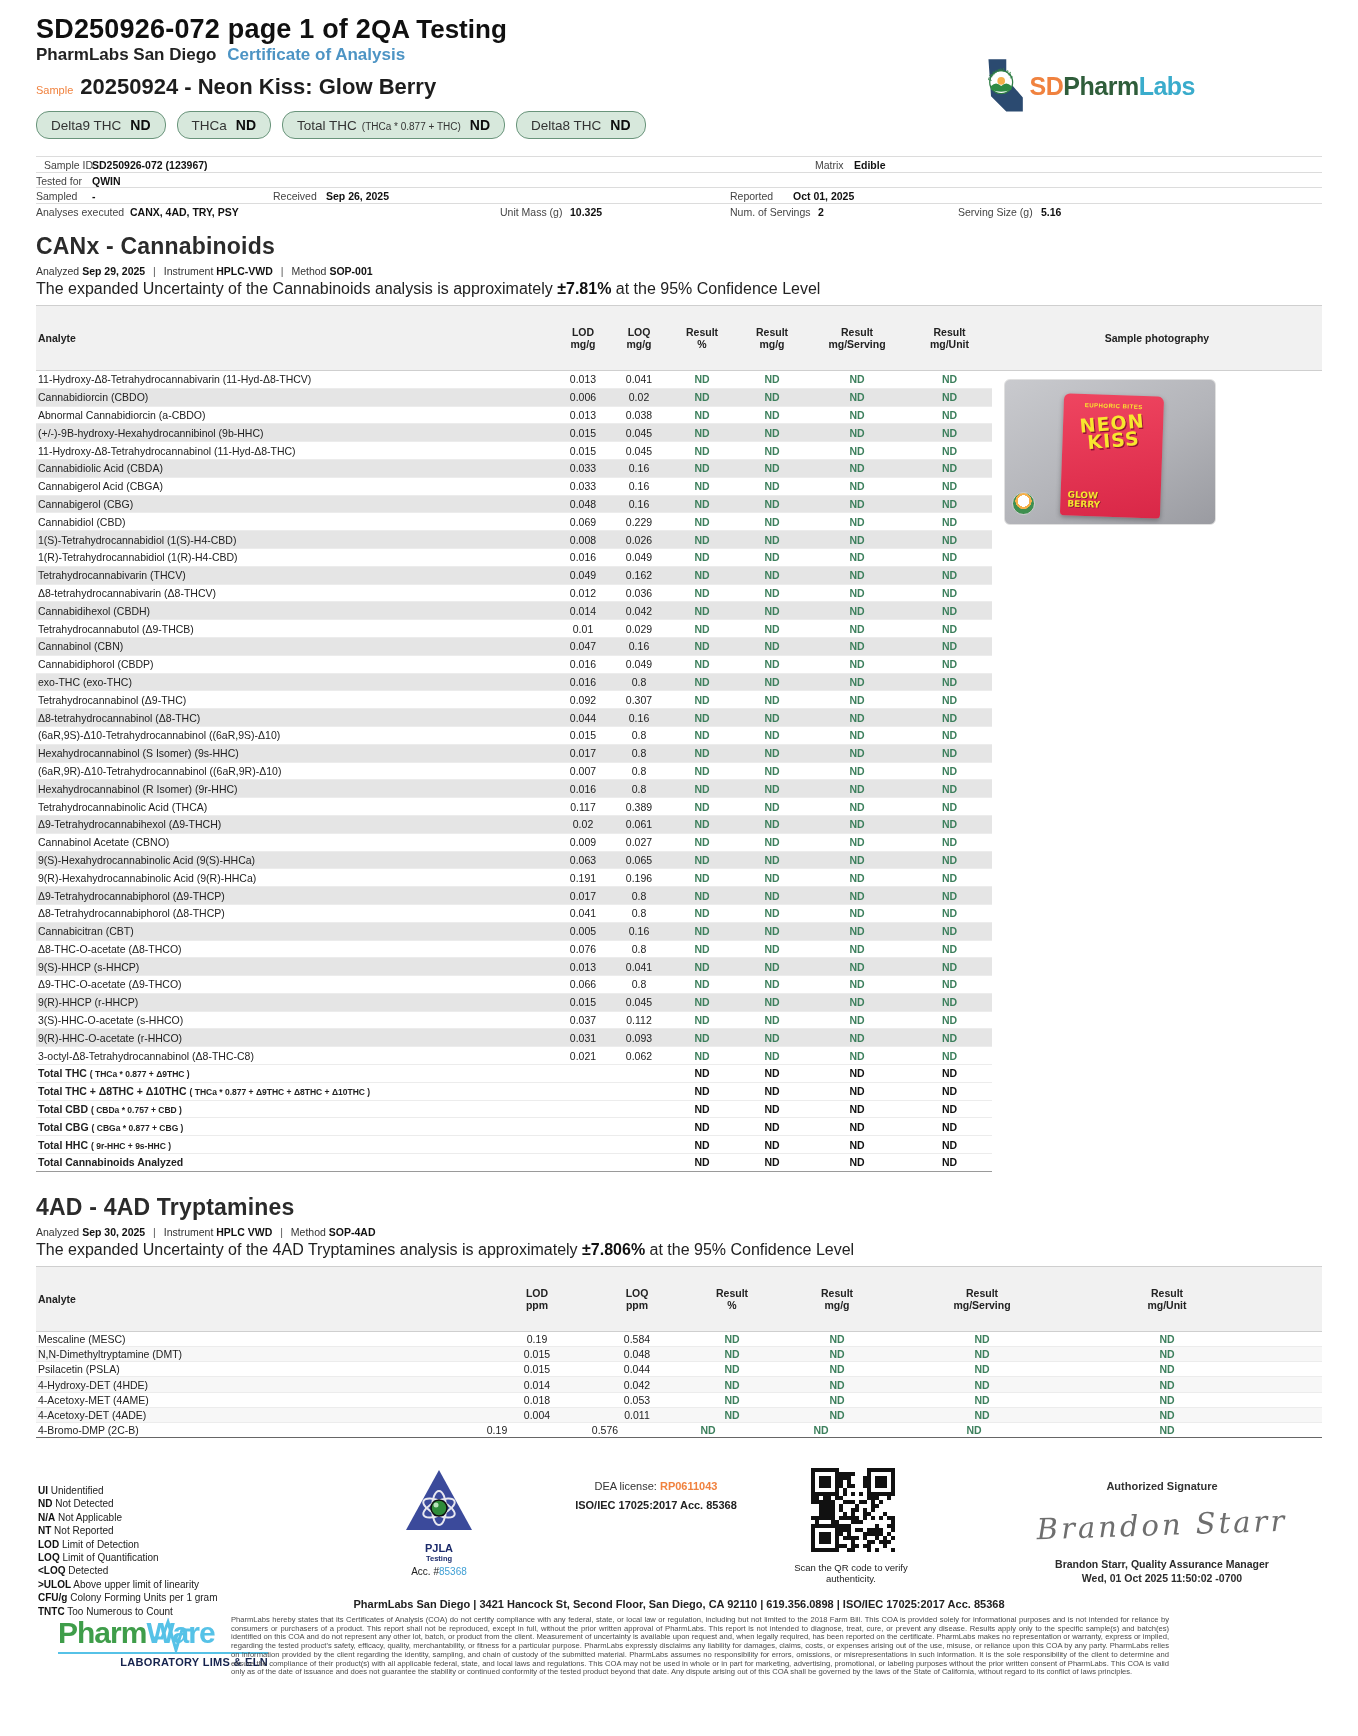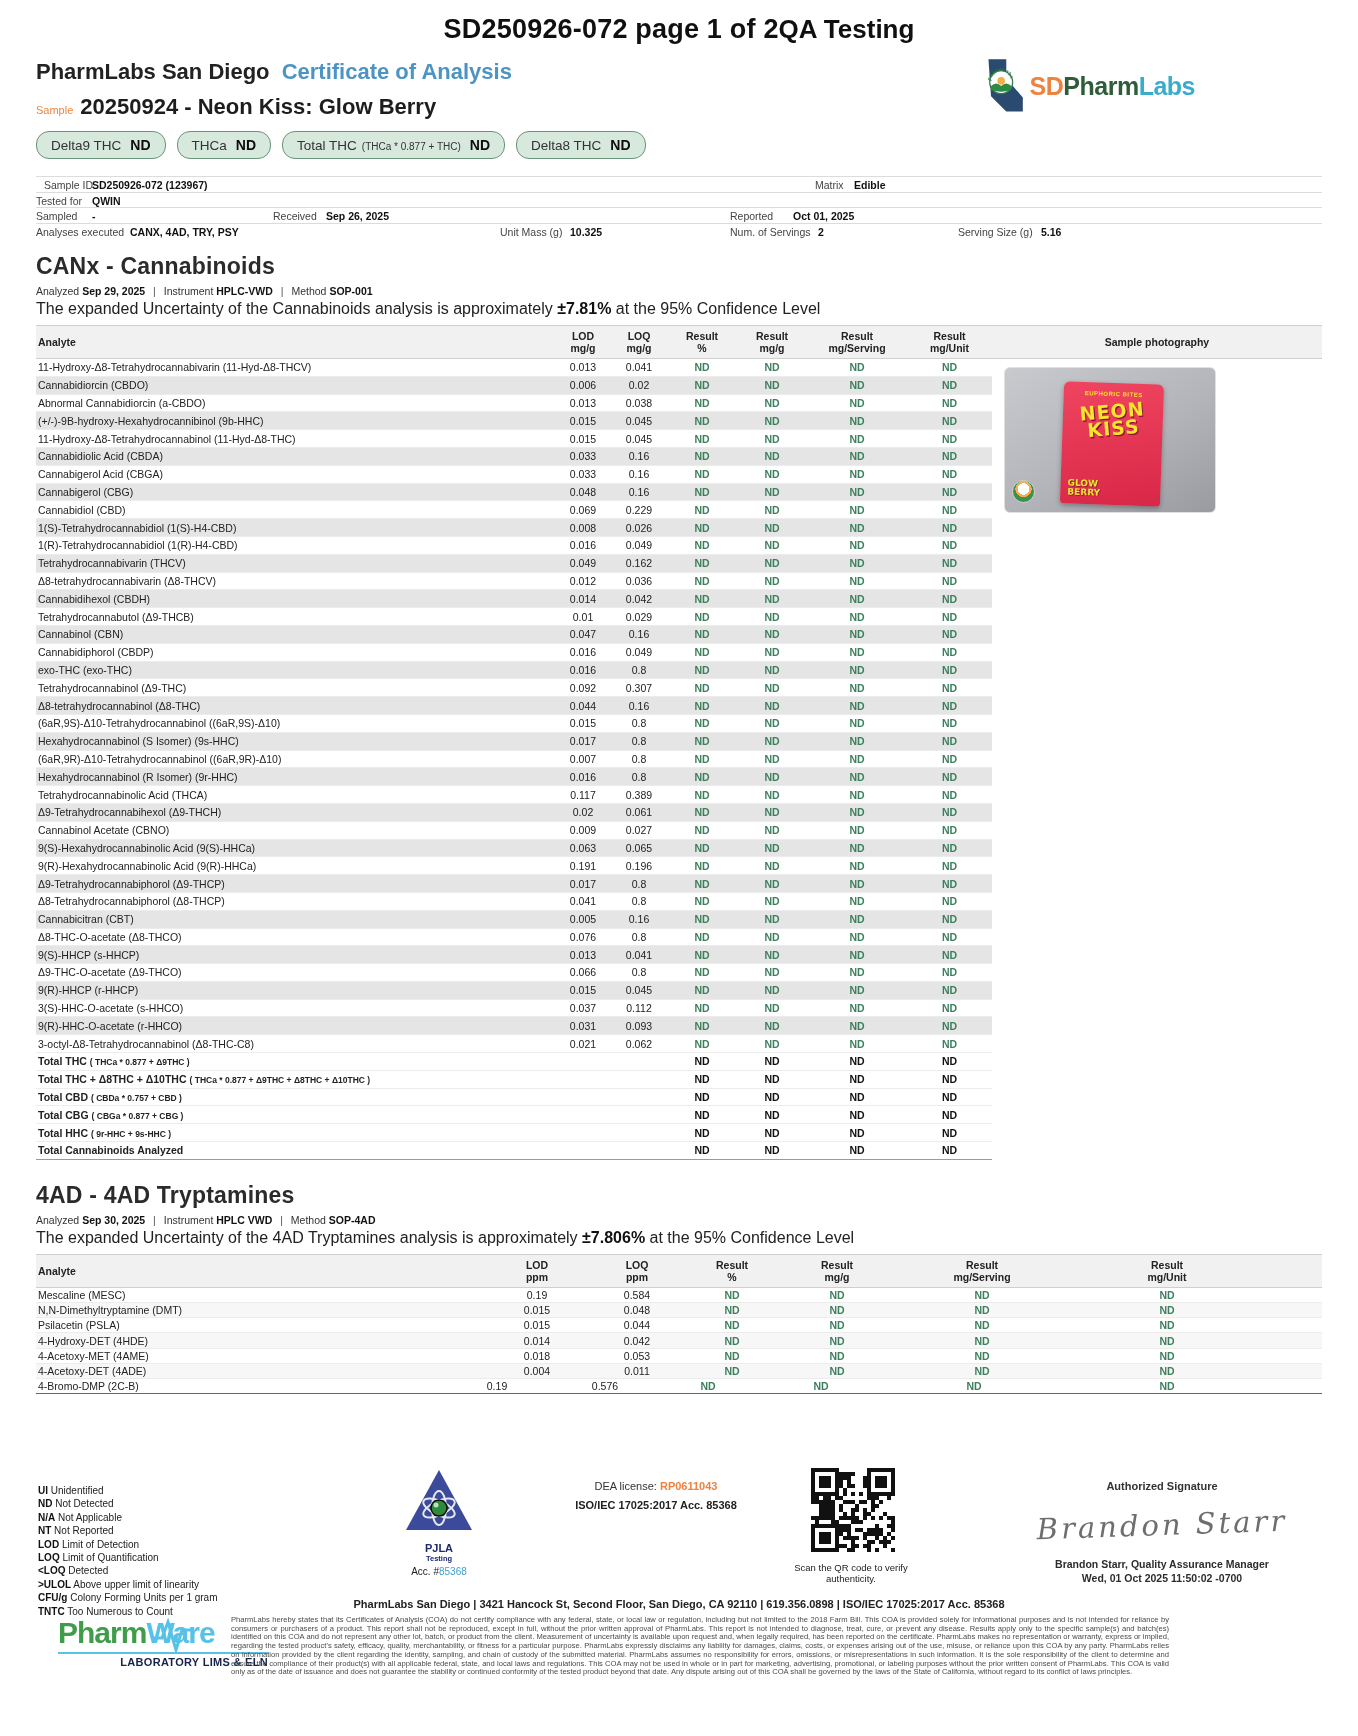--- a/index.html
+++ b/index.html
@@ -1,24 +1,24 @@
 <!DOCTYPE html>
 <html><head>
 <meta charset="utf-8">
 <style>
   *{box-sizing:border-box;margin:0;padding:0;}
   html,body{background:#fff;}
   body{width:1358px;height:1736px;font-family:"Liberation Sans",sans-serif;color:#111;position:relative;overflow:hidden;}
   .page{position:absolute;inset:0;padding:14px 36px;}
 
   
-  .header-row{display:flex;justify-content:center;align-items:flex-start;}
+  .header-row{display:flex;justify-content:flex-start;align-items:flex-start;}
   .doc-title{font-size:27px;font-weight:bold;color:#101010;letter-spacing:0.2px;}
   .qa-label{font-size:26px;font-weight:600;color:#101010;}
-  .subheader{margin-top:14px;font-size:22px;}
+  .subheader{font-size:17px;}
   .lab-name{font-weight:bold;color:#222;}
   .doc-type{color:#4d94c4;font-weight:600;margin-left:6px;}
   .sample-line{margin-top:9px;display:flex;align-items:baseline;}
   .sample-label{color:#f0823f;font-size:11px;margin-right:7px;}
   .sample-name{font-size:22px;font-weight:bold;color:#1d1d1d;}
 
   
   .brand-logo{position:absolute;top:58px;right:163px;display:flex;align-items:center;gap:2px;}
   .brand-text{font-size:25px;font-weight:bold;letter-spacing:-0.5px;}
   .brand-sd{color:#f0823f;}
@@ -41,21 +41,21 @@
 
   
   .section-title{font-size:23px;font-weight:bold;color:#2b2b2b;margin-top:15px;letter-spacing:0.2px;}
   .meta-line{font-size:10.5px;color:#333;margin-top:5px;}
   .meta-line b{color:#111;}
   .meta-sep{margin:0 5px;color:#555;}
   .uncertainty{font-size:16px;color:#222;margin-top:3px;}
   .uncertainty b{color:#111;}
 
   
-  .thead{display:flex;align-items:center;background:#f1f1f1;border-top:1px solid #cfcfcf;border-bottom:1px solid #cfcfcf;font-size:10.5px;font-weight:bold;color:#222;padding:4px 0;margin-top:7px;}
+  .thead{display:flex;align-items:center;background:#f1f1f1;border-top:1px solid #cfcfcf;border-bottom:1px solid #cfcfcf;font-size:10.5px;font-weight:bold;color:#222;padding:20px 0;margin-top:7px;}
   .hcell div{line-height:12px;text-align:center;}
   .c-analyte{flex:1 1 auto;min-width:0;padding-left:2px;text-align:left;}
   .c-lod,.c-loq{flex:0 0 56px;text-align:center;}
   .c-pct,.c-mgg{flex:0 0 70px;text-align:center;}
   .c-serv{flex:0 0 100px;text-align:center;}
   .c-unit{flex:0 0 85px;text-align:center;}
   .c-photo{flex:0 0 330px;text-align:center;}
   .tbody-wrap{display:flex;align-items:flex-start;}
   .rows-left{flex:1 1 auto;min-width:0;}
   .photo-area{flex:0 0 330px;padding:8px 0 0 10px;}

